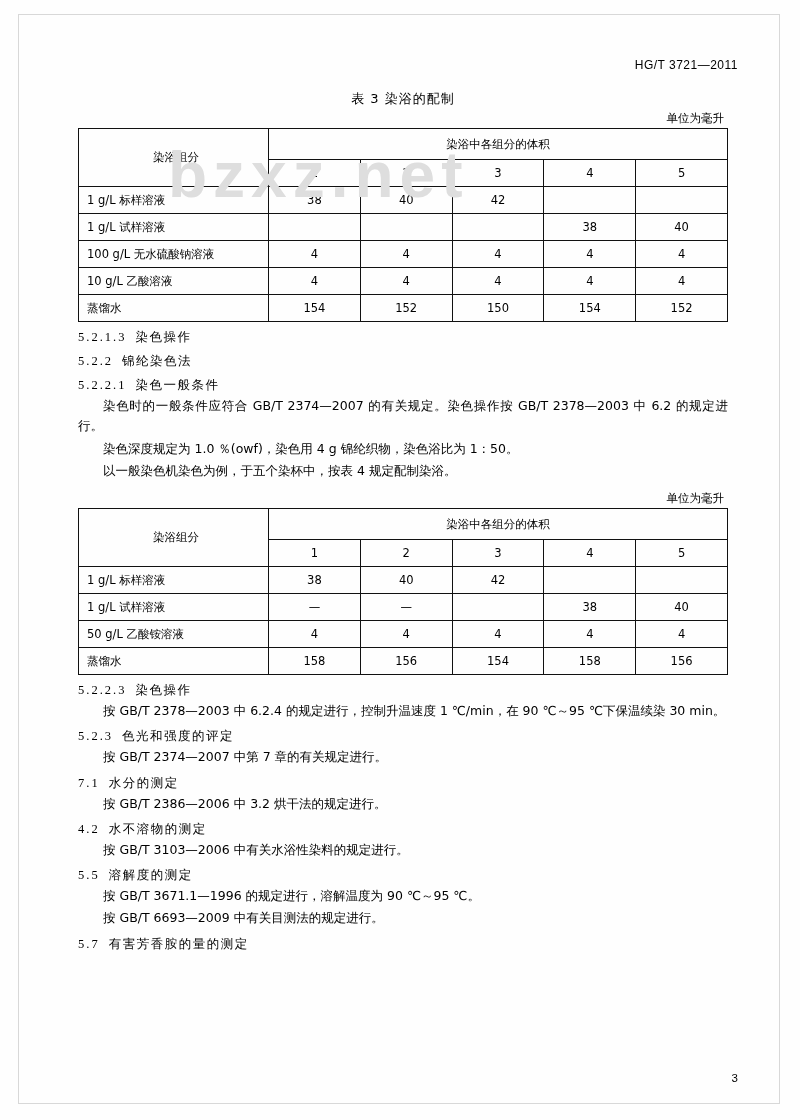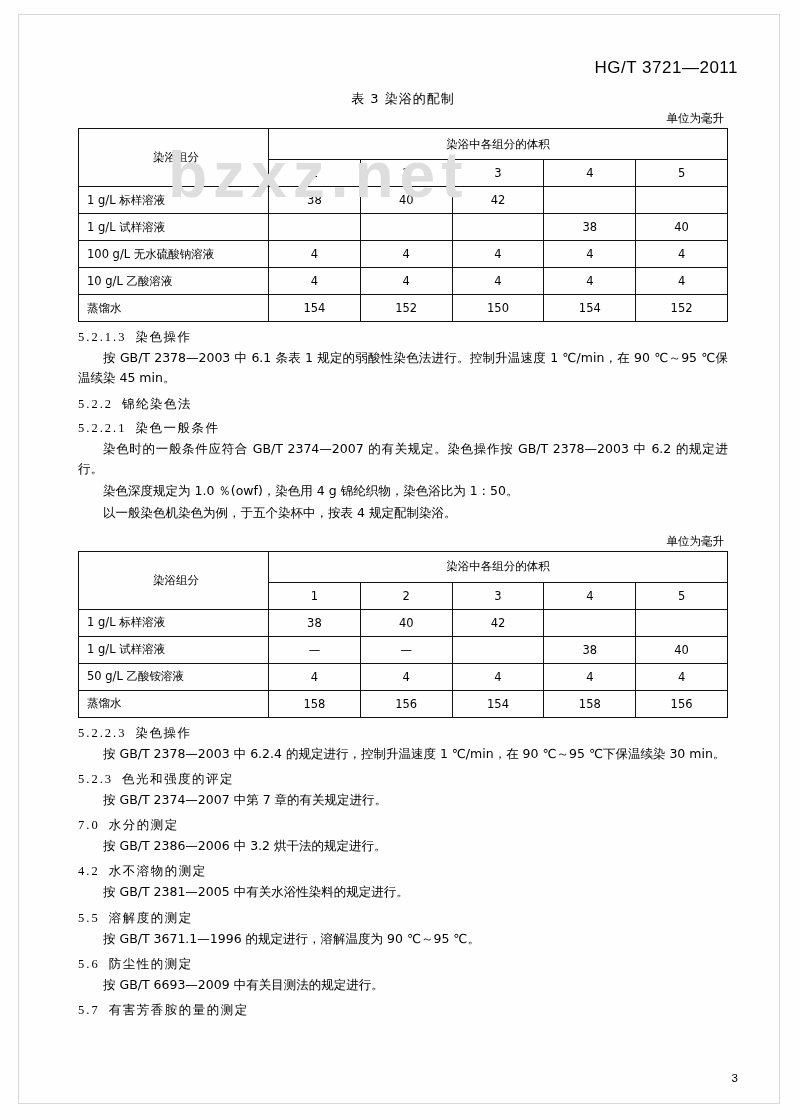--- a/index.html
+++ b/index.html
@@ -28,21 +28,21 @@
     left: 18px; top: 14px;
     width: 762px;
     height: 1090px;
     border: 1px solid #d8d8d8;
     box-sizing: border-box;
   }
   .header {
     position: absolute;
     right: 62px;
     top: 58px;
-    font-size: 17px;
+    font-size: 12px;
     letter-spacing: 0.5px;
     font-family: "Liberation Sans", sans-serif;
     padding-left: 22px;
   }
   .watermark {
     position: absolute;
     left: 168px;
     top: 138px;
     font-size: 64px;
     font-weight: bold;
@@ -196,21 +196,20 @@
           <td>150</td>
           <td>154</td>
           <td>152</td>
         </tr>
       </tbody>
     </table>
 
     <div class="sect">
       <span class="num">5.2.1.3</span><span class="ttl">染色操作</span>
     </div>
-    <div class="para">按 GB/T 2378—2003 中 6.1 条表 1 规定的弱酸性染色法进行。控制升温速度 1 ℃/min，在 90 ℃～95 ℃保温续染 45 min。</div>
 
     <div class="sect">
       <span class="num">5.2.2</span><span class="ttl">锦纶染色法</span>
     </div>
 
     <div class="sect">
       <span class="num">5.2.2.1</span><span class="ttl">染色一般条件</span>
     </div>
     <div class="para">染色时的一般条件应符合 GB/T 2374—2007 的有关规定。染色操作按 GB/T 2378—2003 中 6.2 的规定进行。</div>
     <div class="para">染色深度规定为 1.0 ％(owf)，染色用 4 g 锦纶织物，染色浴比为 1：50。</div>
@@ -279,37 +278,34 @@
       <span class="num">5.2.2.3</span><span class="ttl">染色操作</span>
     </div>
     <div class="para">按 GB/T 2378—2003 中 6.2.4 的规定进行，控制升温速度 1 ℃/min，在 90 ℃～95 ℃下保温续染 30 min。</div>
 
     <div class="sect">
       <span class="num">5.2.3</span><span class="ttl">色光和强度的评定</span>
     </div>
     <div class="para">按 GB/T 2374—2007 中第 7 章的有关规定进行。</div>
 
     <div class="sect">
-      <span class="num">7.0</span><span class="ttl">水分的测定</span>
+      <span class="num">7.1</span><span class="ttl">水分的测定</span>
     </div>
     <div class="para">按 GB/T 2386—2006 中 3.2 烘干法的规定进行。</div>
 
     <div class="sect">
       <span class="num">4.2</span><span class="ttl">水不溶物的测定</span>
     </div>
-    <div class="para">按 GB/T 2381—2005 中有关水浴性染料的规定进行。</div>
+    <div class="para">按 GB/T 3103—2006 中有关水浴性染料的规定进行。</div>
 
     <div class="sect">
       <span class="num">5.5</span><span class="ttl">溶解度的测定</span>
     </div>
     <div class="para">按 GB/T 3671.1—1996 的规定进行，溶解温度为 90 ℃～95 ℃。</div>
 
-    <div class="sect">
-      <span class="num">5.6</span><span class="ttl">防尘性的测定</span>
-    </div>
     <div class="para">按 GB/T 6693—2009 中有关目测法的规定进行。</div>
 
     <div class="sect">
       <span class="num">5.7</span><span class="ttl">有害芳香胺的量的测定</span>
     </div>
 
   </div>
 
   <div class="pagenum">3</div>
 </div>

